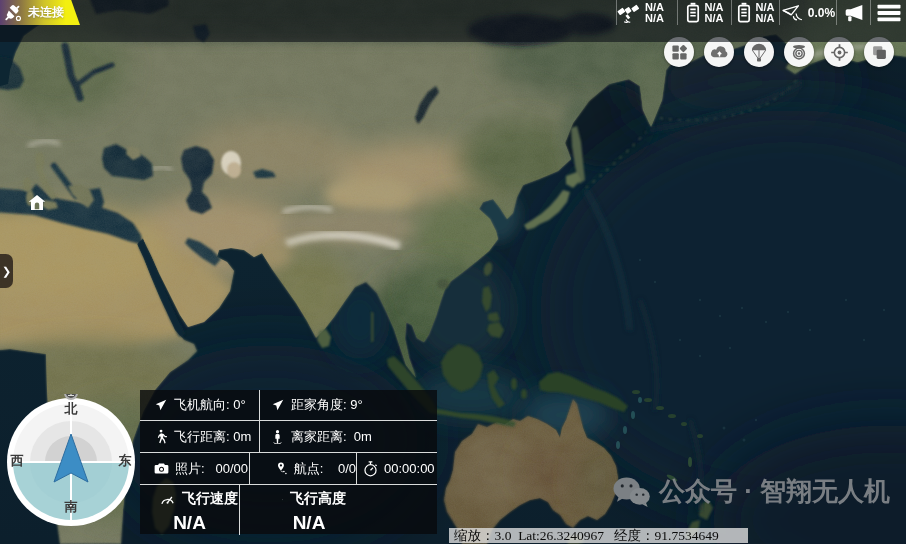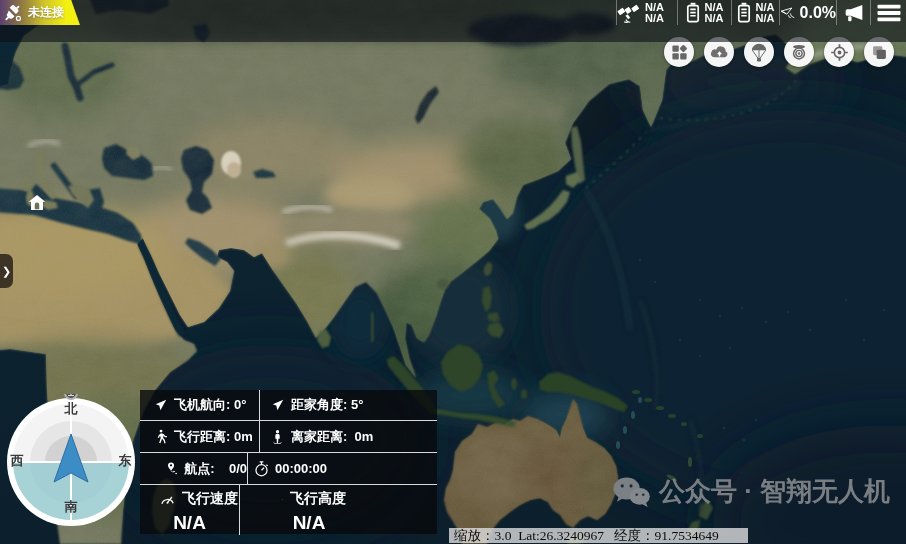--- a/index.html
+++ b/index.html
@@ -25,21 +25,21 @@
   
   #sidetab{position:absolute;left:0;top:254px;width:13px;height:34px;
     background:rgba(45,38,30,0.88);border-radius:0 7px 7px 0;color:#fff;
     display:flex;align-items:center;justify-content:center;font-size:11px;z-index:4;}
   
   #panel{position:absolute;left:140px;top:390px;width:297px;height:144px;
     background:rgba(8,9,11,0.78);color:#fff;z-index:4;font-weight:bold;}
   .prow{display:flex;border-bottom:1px solid rgba(255,255,255,0.85);}
   .pcell{display:flex;align-items:center;box-sizing:border-box;}
   .pcell+.pcell{border-left:1px solid rgba(255,255,255,0.85);}
-  .plabel{font-size:13px;font-weight:bold;white-space:nowrap;}
+  .plabel{font-size:13px;font-weight:normal;white-space:nowrap;}
   .pcell span{white-space:nowrap;}
   
   #wmark{position:absolute;left:610px;top:474px;display:flex;align-items:flex-start;z-index:3;
     color:rgba(128,132,136,0.95);}
   #wmtext{font-size:26px;font-weight:bold;margin-left:7px;white-space:nowrap;}
   
   #statbar{position:absolute;left:449px;top:528px;width:299px;height:15px;
     background:rgba(225,225,225,0.78);color:#0a0a0a;font-family:"Liberation Serif",serif;
     font-size:13.5px;line-height:15px;white-space:nowrap;padding-left:5px;box-sizing:border-box;z-index:6;}
 </style>
@@ -357,21 +357,21 @@
         </svg>
         <div class="na2">N/A<br>N/A</div>
       </div>
       <div class="tr-sep"></div>
       <div class="tr-item" style="width:56px;justify-content:center;">
         <svg width="23" height="18" viewBox="0 0 25 20" fill="none" stroke="#fff">
           <path d="M2 7l17-5-8 10z" stroke-width="1.5" stroke-linejoin="round"></path>
           <path d="M2 7l8 4" stroke-width="1.5"></path>
           <path d="M13.5 13.5a4.5 4.5 0 004 4.2M16.5 10.5a8 8 0 006.5 7" stroke-width="1.4"></path>
         </svg>
-        <div class="na2" style="font-size:16px;line-height:20px;margin-left:4px;">0.0%</div>
+        <div class="na2" style="font-size:12px;line-height:20px;margin-left:4px;">0.0%</div>
       </div>
       <div class="tr-sep"></div>
       <div class="tr-item" style="width:33px;justify-content:center;">
         <svg width="20" height="19" viewBox="0 0 24 22" fill="#fff">
           <path d="M22 2L8 7H4a2 2 0 00-2 2v4a2 2 0 002 2h4l14 5z"></path>
           <rect x="5" y="15.5" width="4" height="6" rx="1.2"></rect>
         </svg>
       </div>
       <div class="tr-sep"></div>
       <div class="tr-item" style="width:35px;justify-content:center;">
@@ -456,41 +456,49 @@
       <div class="pcell" style="width:119px;padding-left:14px;">
         <svg width="14" height="14" viewBox="0 0 24 24" fill="#fff">
             <path d="M21 3L3 10.5l6 2.5L21 3zM9 13l2 8 3.5-6.5L21 3z"></path>
           </svg>
         <span class="plabel" style="margin-left:6px;">飞机航向: 0°</span>
       </div>
       <div class="pcell" style="flex:1;padding-left:11px;">
         <svg width="14" height="14" viewBox="0 0 24 24" fill="#fff">
             <path d="M21 3L3 10.5l6 2.5L21 3zM9 13l2 8 3.5-6.5L21 3z"></path>
           </svg>
-        <span class="plabel" style="margin-left:6px;">距家角度: 5°</span>
+        <span class="plabel" style="margin-left:6px;">距家角度: 9°</span>
       </div>
     </div>
     <div class="prow" style="height:31px;">
       <div class="pcell" style="width:119px;padding-left:14px;">
         <svg width="13" height="15" viewBox="0 0 24 26" fill="#fff">
             <circle cx="13" cy="3" r="2.6"></circle>
             <path d="M13 7l-4 3-2 5 2 .8 2-4.3 1.5 4-3 9 2.3.8 3-8 3 3.5 1.5 5 2.2-.7-1.7-6-3-3.8 1-4 2 3h4v-2h-3l-3-4z"></path>
           </svg>
         <span class="plabel" style="margin-left:7px;">飞行距离: 0m</span>
       </div>
       <div class="pcell" style="flex:1;padding-left:11px;">
         <svg width="13" height="15" viewBox="0 0 24 26" fill="#fff">
             <circle cx="12" cy="4" r="3"></circle>
             <path d="M12 8c-2.5 0-4 1.5-4 4v5h2.3l.7 9h2l.7-9H16v-5c0-2.5-1.5-4-4-4z"></path>
             <path d="M5 24c0 1.5 3 2.5 7 2.5s7-1 7-2.5" stroke="#fff" stroke-width="1.5" fill="none"></path>
           </svg>
         <span class="plabel" style="margin-left:7px;">离家距离:&nbsp;&nbsp;0m</span>
       </div>
     </div>
     <div class="prow" style="height:31px;">
+      <div class="pcell" style="width:109px;padding-left:14px;">
+        <svg width="15" height="13" viewBox="0 0 24 20" fill="#fff">
+            <path d="M8 2l-1.5 2.5H3a2 2 0 00-2 2V16a2 2 0 002 2h18a2 2 0 002-2V6.5a2 2 0 00-2-2h-3.5L16 2H8z"></path>
+            <circle cx="12" cy="11" r="4" fill="#0a0a0c"></circle>
+            <circle cx="12" cy="11" r="2.4" fill="#fff"></circle>
+          </svg>
+        <span class="plabel" style="margin-left:6px;">照片:&nbsp;&nbsp;&nbsp;00/00</span>
+      </div>
       <div class="pcell" style="width:107px;padding-left:27px;">
         <svg width="13" height="15" viewBox="0 0 22 26" fill="#fff">
             <path d="M8 1a6 6 0 00-6 6c0 4 6 10 6 10s6-6 6-10a6 6 0 00-6-6zm0 8a2.3 2.3 0 110-4.6A2.3 2.3 0 018 9z"></path>
             <circle cx="14" cy="19" r="1.6"></circle>
             <circle cx="18" cy="23" r="1.6"></circle>
             <path d="M8 17c0 3 4 3 6 2" stroke="#fff" stroke-width="1.3" fill="none"></path>
           </svg>
         <span class="plabel" style="margin-left:6px;">航点:&nbsp;&nbsp;&nbsp;&nbsp;0/0</span>
       </div>
       <div class="pcell" style="flex:1;padding-left:6px;">

